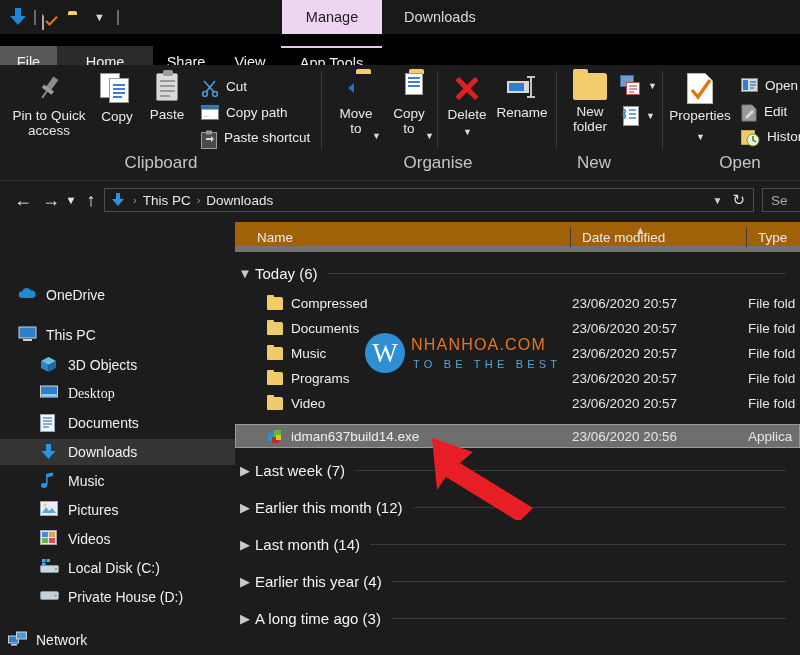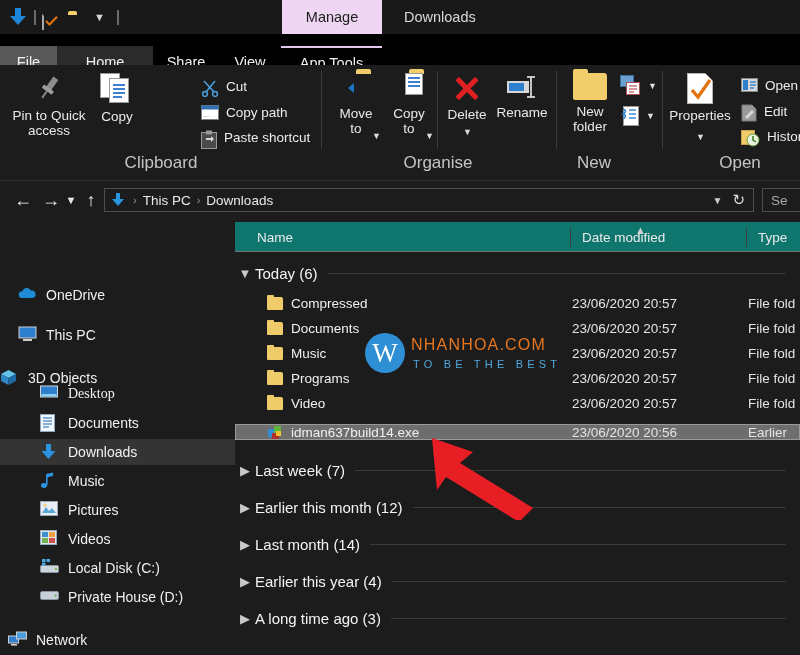--- a/index.html
+++ b/index.html
@@ -123,21 +123,21 @@
   .crumb-sep{ color:#9c9c9c; font-size:11px; margin:0 6px; }
   .searchbox{
     position:absolute; left:762px; top:6px; width:120px; height:24px;
     border:1px solid #4d4d4d; background:#1c1c1c; display:flex; align-items:center;
     padding-left:8px; font-size:13.5px; color:#a9a9a9;
   }
 
   
   .colhdr{
     position:absolute; left:235px; top:222px; width:565px; height:30px;
-    background:#0f766e; border-bottom:1px solid #737373;
+    background:#a16207; border-bottom:6px solid #737373;
   }
   .colhdr .c{ position:absolute; top:0; height:30px; display:flex; align-items:center;
     font-size:13.5px; color:#eaeaea; padding-left:12px; }
   .colhdr .vline{ position:absolute; top:5px; width:1px; height:20px; background:#3d3d3d; }
   .sortcaret{ position:absolute; left:400px; top:2px; color:#cfcfcf; font-size:11px; }
 
   
   .sidebar{
     position:absolute; left:0; top:222px; width:235px; height:433px;
     background:#1c1c1c;
@@ -247,20 +247,29 @@
       <span class="p1"></span>
       <span class="p2"></span>
       <span class="ln" style="left:13px; top:11px; width:12px;"></span>
       <span class="ln" style="left:13px; top:15px; width:12px;"></span>
       <span class="ln" style="left:13px; top:19px; width:12px;"></span>
       <span class="ln" style="left:13px; top:23px; width:9px;"></span>
     </span>
     <div class="rb-label" style="margin-top:6px;">Copy</div>
   </div>
 
+  <div class="rb-item" style="left:144px; top:8px; width:46px;">
+    <span class="ic clip-ic">
+      <span class="row" style="top:6px;"></span>
+      <span class="row" style="top:11px;"></span>
+      <span class="row" style="top:16px;"></span>
+      <span class="row" style="top:21px; width:10px;"></span>
+    </span>
+    <div class="rb-label" style="margin-top:6px;">Paste</div>
+  </div>
 
   <div class="rb-small" style="left:201px; top:14px;">
     <svg width="18" height="18" viewBox="0 0 18 18">
       <line x1="3" y1="2" x2="13" y2="13" stroke="#4a9ede" stroke-width="1.6"></line>
       <line x1="14" y1="2" x2="5" y2="13" stroke="#4a9ede" stroke-width="1.6"></line>
       <circle cx="4" cy="15" r="2.4" fill="none" stroke="#4a9ede" stroke-width="1.5"></circle>
       <circle cx="14" cy="15" r="2.4" fill="none" stroke="#4a9ede" stroke-width="1.5"></circle>
     </svg>
     <span>Cut</span>
   </div>
@@ -457,21 +466,21 @@
   <div class="nav-row" style="top:100px; padding-left:18px;">
     <span class="nav-ic">
       <svg width="19" height="16" viewBox="0 0 19 16">
         <rect x="1" y="1" width="17" height="11" fill="#2f7fcf" stroke="#cfcfcf" stroke-width="1"></rect>
         <rect x="5" y="13" width="9" height="2" fill="#cfcfcf"></rect>
       </svg>
     </span>
     <span>This PC</span>
   </div>
 
-  <div class="nav-row" style="top:143px; ">
+  <div class="nav-row" style="top:130px; padding-left:40px;">
     <span class="nav-ic">
       <svg width="17" height="17" viewBox="0 0 17 17">
         <path d="M8.5 1 L16 5 L8.5 9 L1 5z" fill="#63c2e8"></path>
         <path d="M1 5 L8.5 9 L8.5 16 L1 12z" fill="#2f86c4"></path>
         <path d="M16 5 L8.5 9 L8.5 16 L16 12z" fill="#1f6ba5"></path>
       </svg>
     </span>
     <span>3D Objects</span>
   </div>
 
@@ -623,34 +632,34 @@
 
   <div class="file-row" style="top:140px;">
     <span class="f-name">
       <span class="folder-sm"></span>
       <span>Video</span>
     </span>
     <span class="f-date">23/06/2020 20:57</span>
     <span class="f-type">File fold</span>
   </div>
 
-  <div class="file-row sel" style="top:172px; height:16px;">
+  <div class="file-row sel" style="top:172px; height:24px;">
     <span class="f-name">
       <span class="exe-sm">
         <svg width="16" height="15" viewBox="0 0 16 15">
           <rect x="1" y="4" width="8" height="8" fill="#2f8fd0"></rect>
           <rect x="7" y="1" width="7" height="7" fill="#60b83a"></rect>
           <rect x="5" y="8" width="7" height="6" fill="#b03030"></rect>
           <rect x="9" y="6" width="5" height="5" fill="#f0c030"></rect>
         </svg>
       </span>
       <span>idman637build14.exe</span>
     </span>
     <span class="f-date">23/06/2020 20:56</span>
-    <span class="f-type">Earlier</span>
+    <span class="f-type">Applica</span>
   </div>
 
   <div class="grp-hdr" style="top:203px;">
     <span class="grp-chev">▶</span>
     <span>Last week (7)</span>
     <span class="grp-line"></span>
   </div>
 
   <div class="grp-hdr" style="top:240px;">
     <span class="grp-chev">▶</span>

